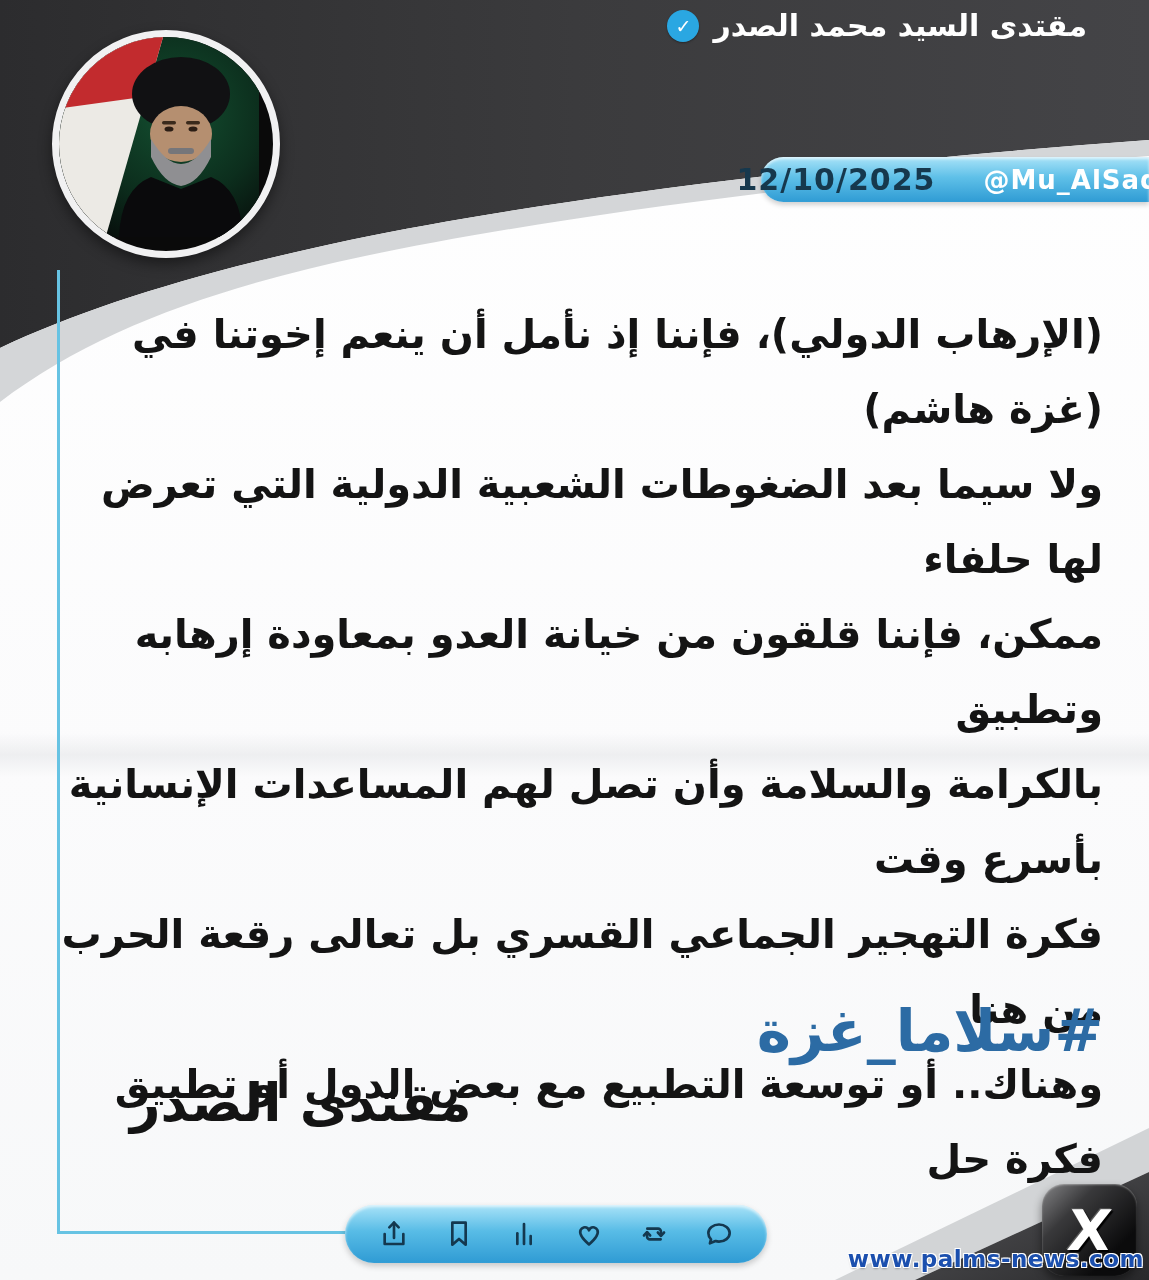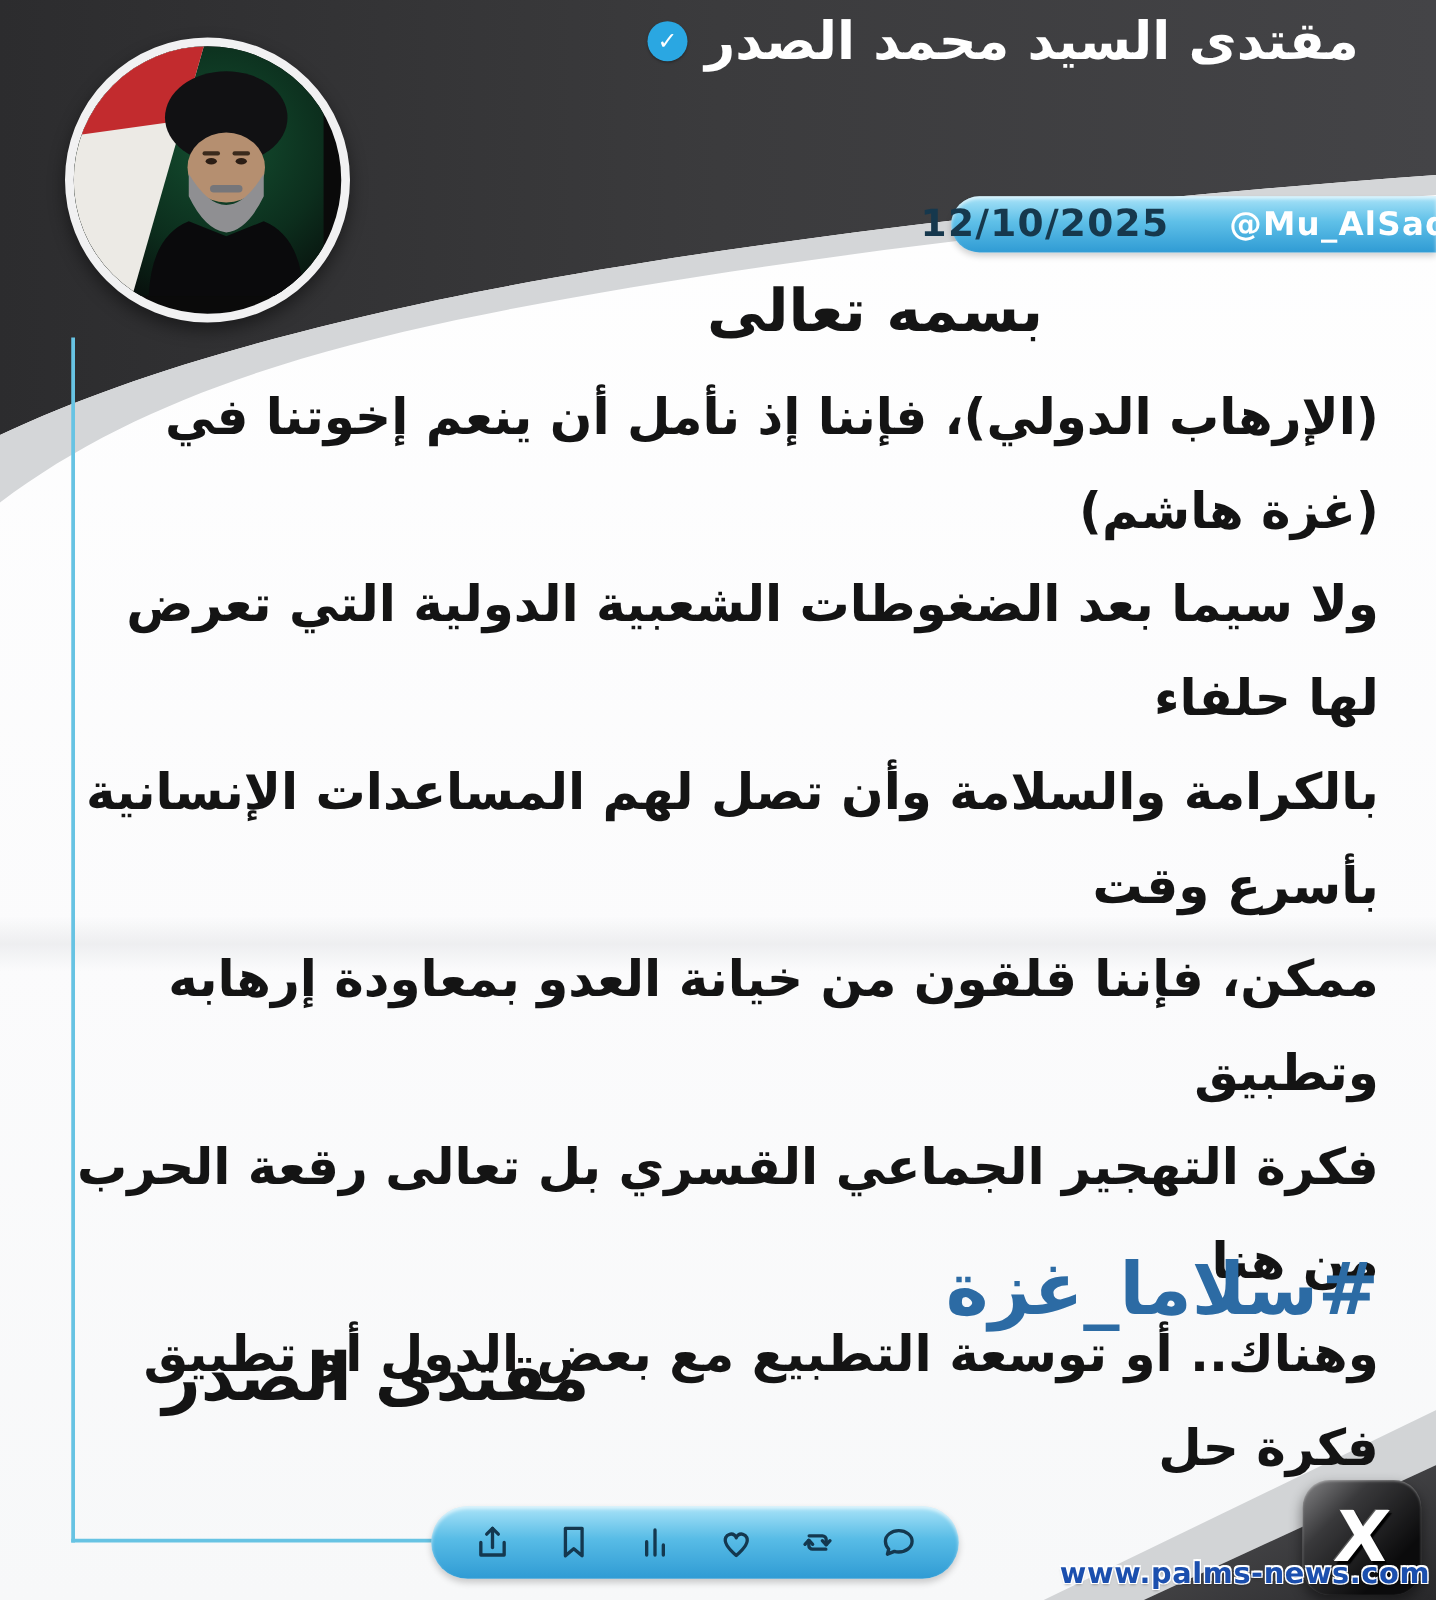--- a/index.html
+++ b/index.html
@@ -10,21 +10,21 @@
   }
   .decor{position:absolute;inset:0;z-index:0;}
   .mid-band{position:absolute;left:0;right:0;top:733px;height:44px;z-index:0;
     background:linear-gradient(180deg,rgba(203,206,210,0) 0%,rgba(203,206,210,.28) 50%,rgba(203,206,210,0) 100%);}
 
   
   .account-row{position:absolute;top:8px;right:62px;z-index:3;display:flex;align-items:center;gap:14px;direction:ltr;}
   .verified-badge{width:32px;height:32px;border-radius:50%;background:#2aa7e2;color:#fff;
     display:flex;align-items:center;justify-content:center;font-size:19px;font-weight:bold;
     box-shadow:0 1px 2px rgba(0,0,0,.35);}
-  .account-name{font-size:42px;font-weight:bold;color:#ffffff;direction:rtl;letter-spacing:0;}
+  .account-name{font-size:30px;font-weight:bold;color:#ffffff;direction:rtl;letter-spacing:0;}
 
   
   .avatar{position:absolute;left:52px;top:30px;width:214px;height:214px;border-radius:50%;
     border:7px solid #f1f1f2;overflow:hidden;z-index:3;background:#0a0a0a;
     box-shadow:0 6px 14px rgba(0,0,0,.45);}
   .avatar svg{display:block;}
 
   
   .date-pill{position:absolute;top:157px;left:761px;right:0;height:45px;z-index:3;
     border-radius:24px 0 0 24px;
@@ -132,27 +132,26 @@
         <rect x="109" y="111" width="26" height="6" rx="3" fill="#76767a"></rect>
       </g>
     </svg>
   </div>
 
   <div class="date-pill">
     <span class="date-text">12/10/2025</span>
     <span class="handle-text">@Mu_AlSadr</span>
   </div>
 
-  <div class="basmala">بسمه تعالى</div>
 
   <div class="body-text">
     <div>(الإرهاب الدولي)، فإننا إذ نأمل أن ينعم إخوتنا في (غزة هاشم)</div>
     <div>ولا سيما بعد الضغوطات الشعبية الدولية التي تعرض لها حلفاء</div>
+    <div>ممكن، فإننا قلقون من خيانة العدو بمعاودة إرهابه وتطبيق</div>
     <div>بالكرامة والسلامة وأن تصل لهم المساعدات الإنسانية بأسرع وقت</div>
-    <div>ممكن، فإننا قلقون من خيانة العدو بمعاودة إرهابه وتطبيق</div>
     <div>فكرة التهجير الجماعي القسري بل تعالى رقعة الحرب من هنا</div>
     <div>وهناك.. أو توسعة التطبيع مع بعض الدول أو تطبيق فكرة حل</div>
 
   </div>
 
   <div class="hashtag">#سلاما_غزة</div>
 
   <div class="signature">مقتدى الصدر</div>
 
   <div class="line-v"></div>

